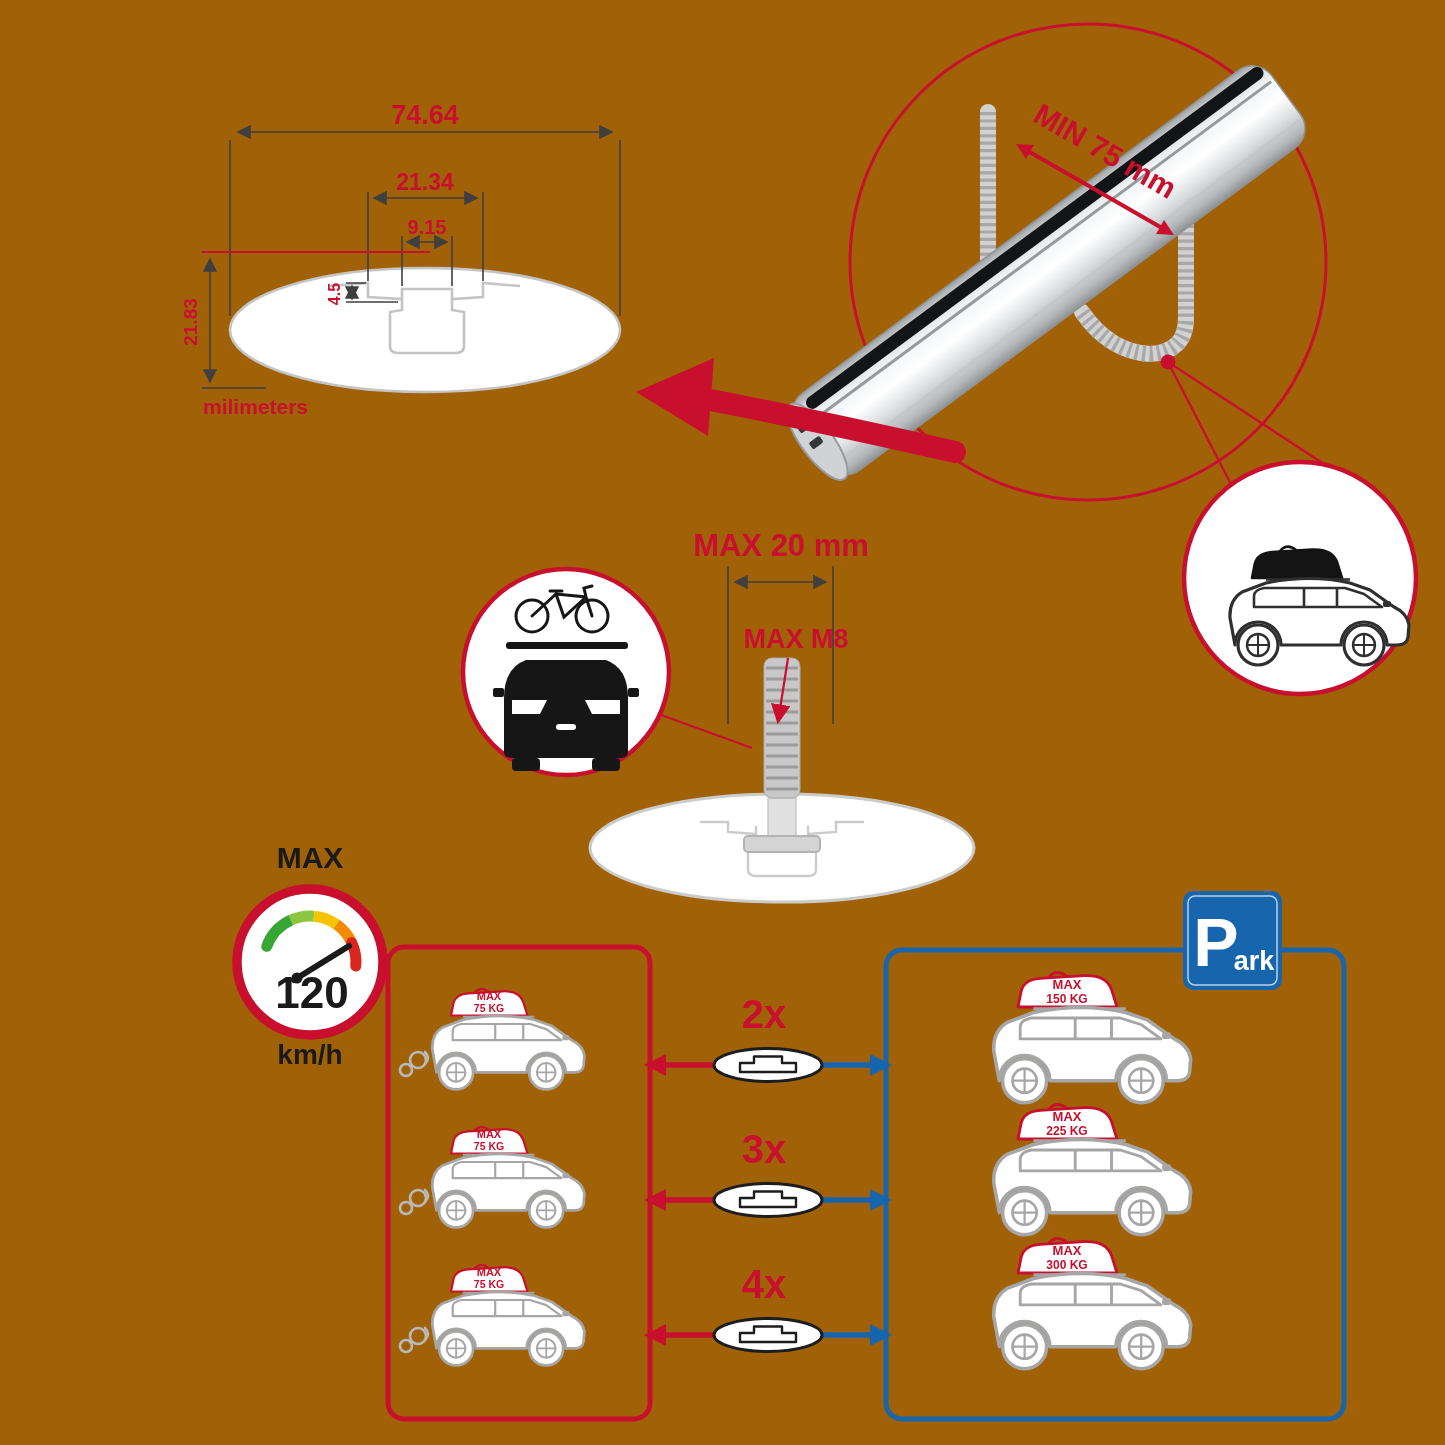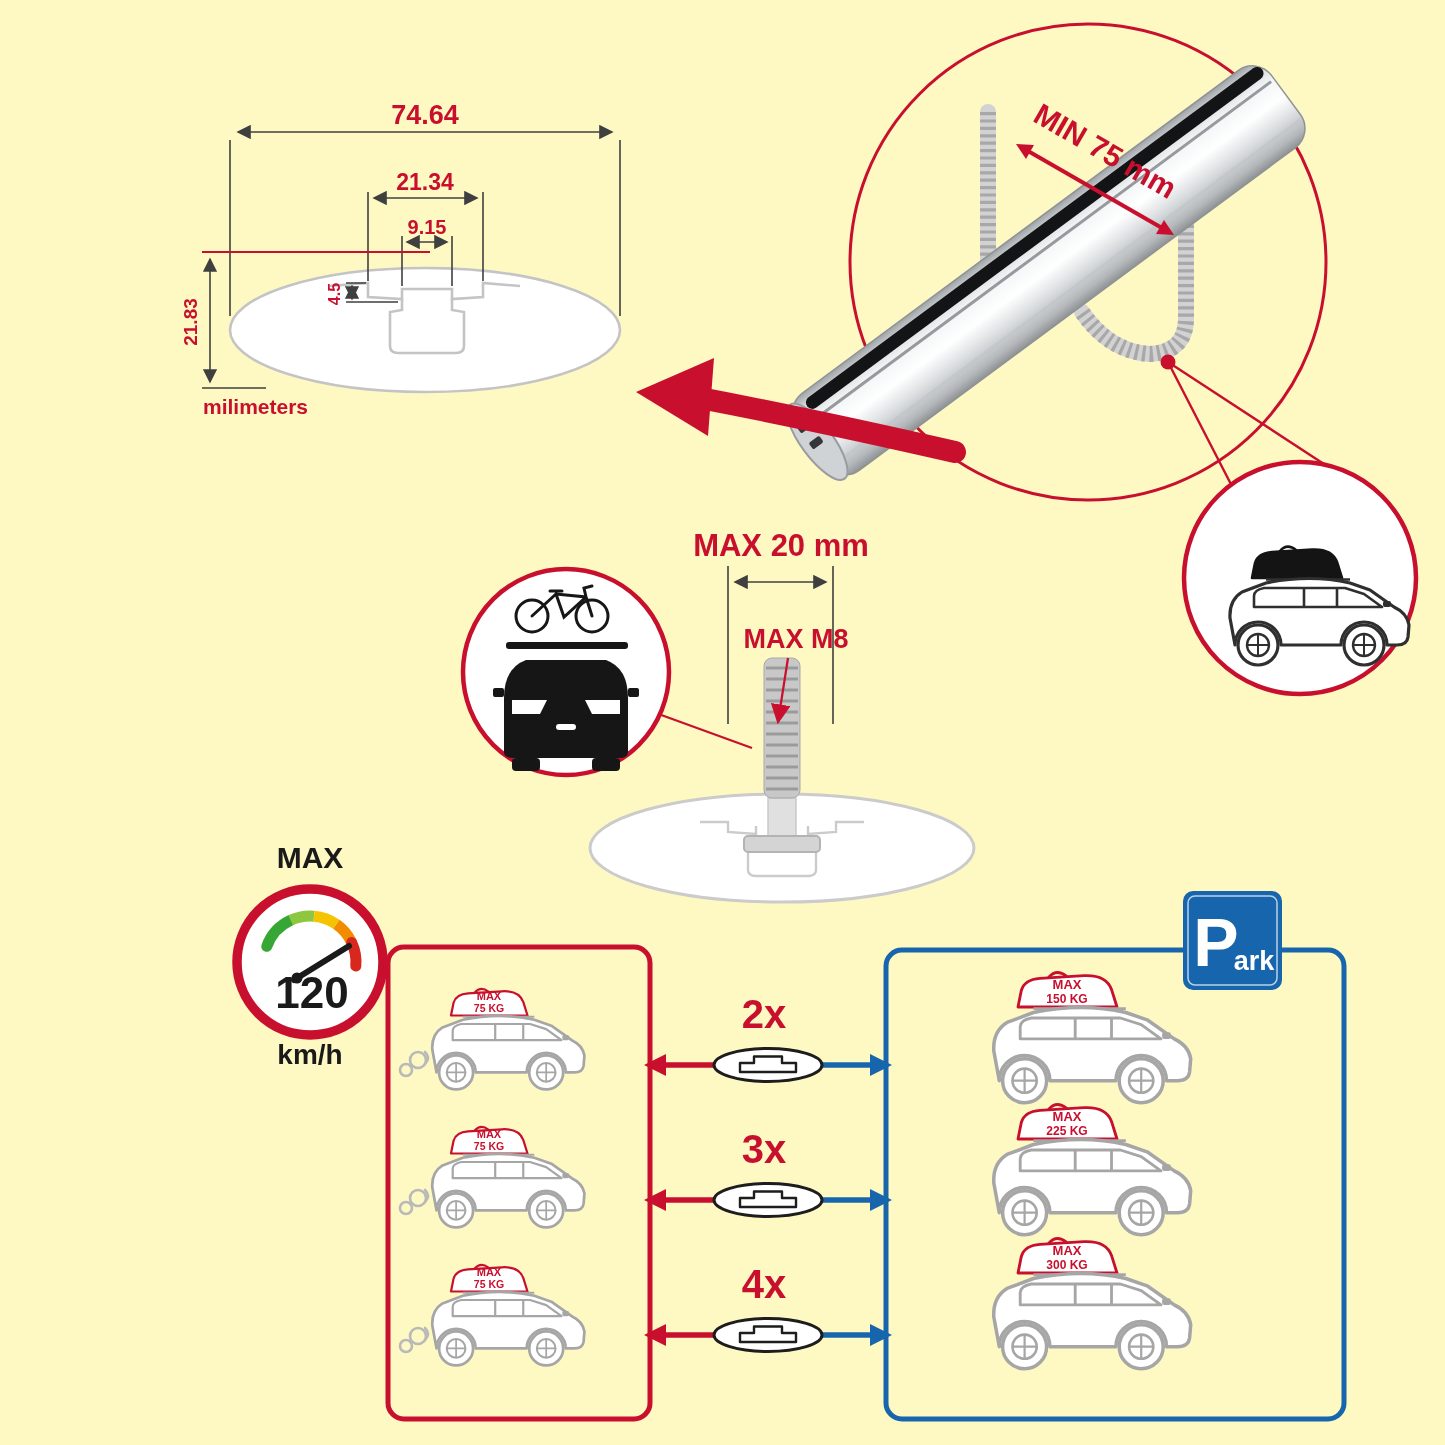--- a/index.html
+++ b/index.html
@@ -1,16 +1,16 @@
 <!DOCTYPE html>
 <html><head>
 <meta charset="utf-8">
 <style>
   html,body{margin:0;padding:0;background:#ffffff;}
-  .canvas{position:relative;width:1445px;height:1445px;background:#fef9c3;overflow:hidden;
+  .canvas{position:relative;width:1445px;height:1445px;background:#a16207;overflow:hidden;
           font-family:"Liberation Sans","DejaVu Sans",sans-serif;}
   svg{position:absolute;left:0;top:0;}
   text{font-family:"Liberation Sans","DejaVu Sans",sans-serif;font-weight:700;}
   .t-red{fill:#C8102E;}
   .t-dark{fill:#1A1A1A;}
   .t-white{fill:#FFFFFF;}
   .dim{stroke:#3F3F3F;stroke-width:1.6;fill:none;}
   .dim-red{stroke:#C8102E;stroke-width:2.2;fill:none;}
   .profile{stroke:#C4C4C4;stroke-width:2.6;fill:#ffffff;}
   .profile-line{stroke:#C4C4C4;stroke-width:2.6;fill:none;}

